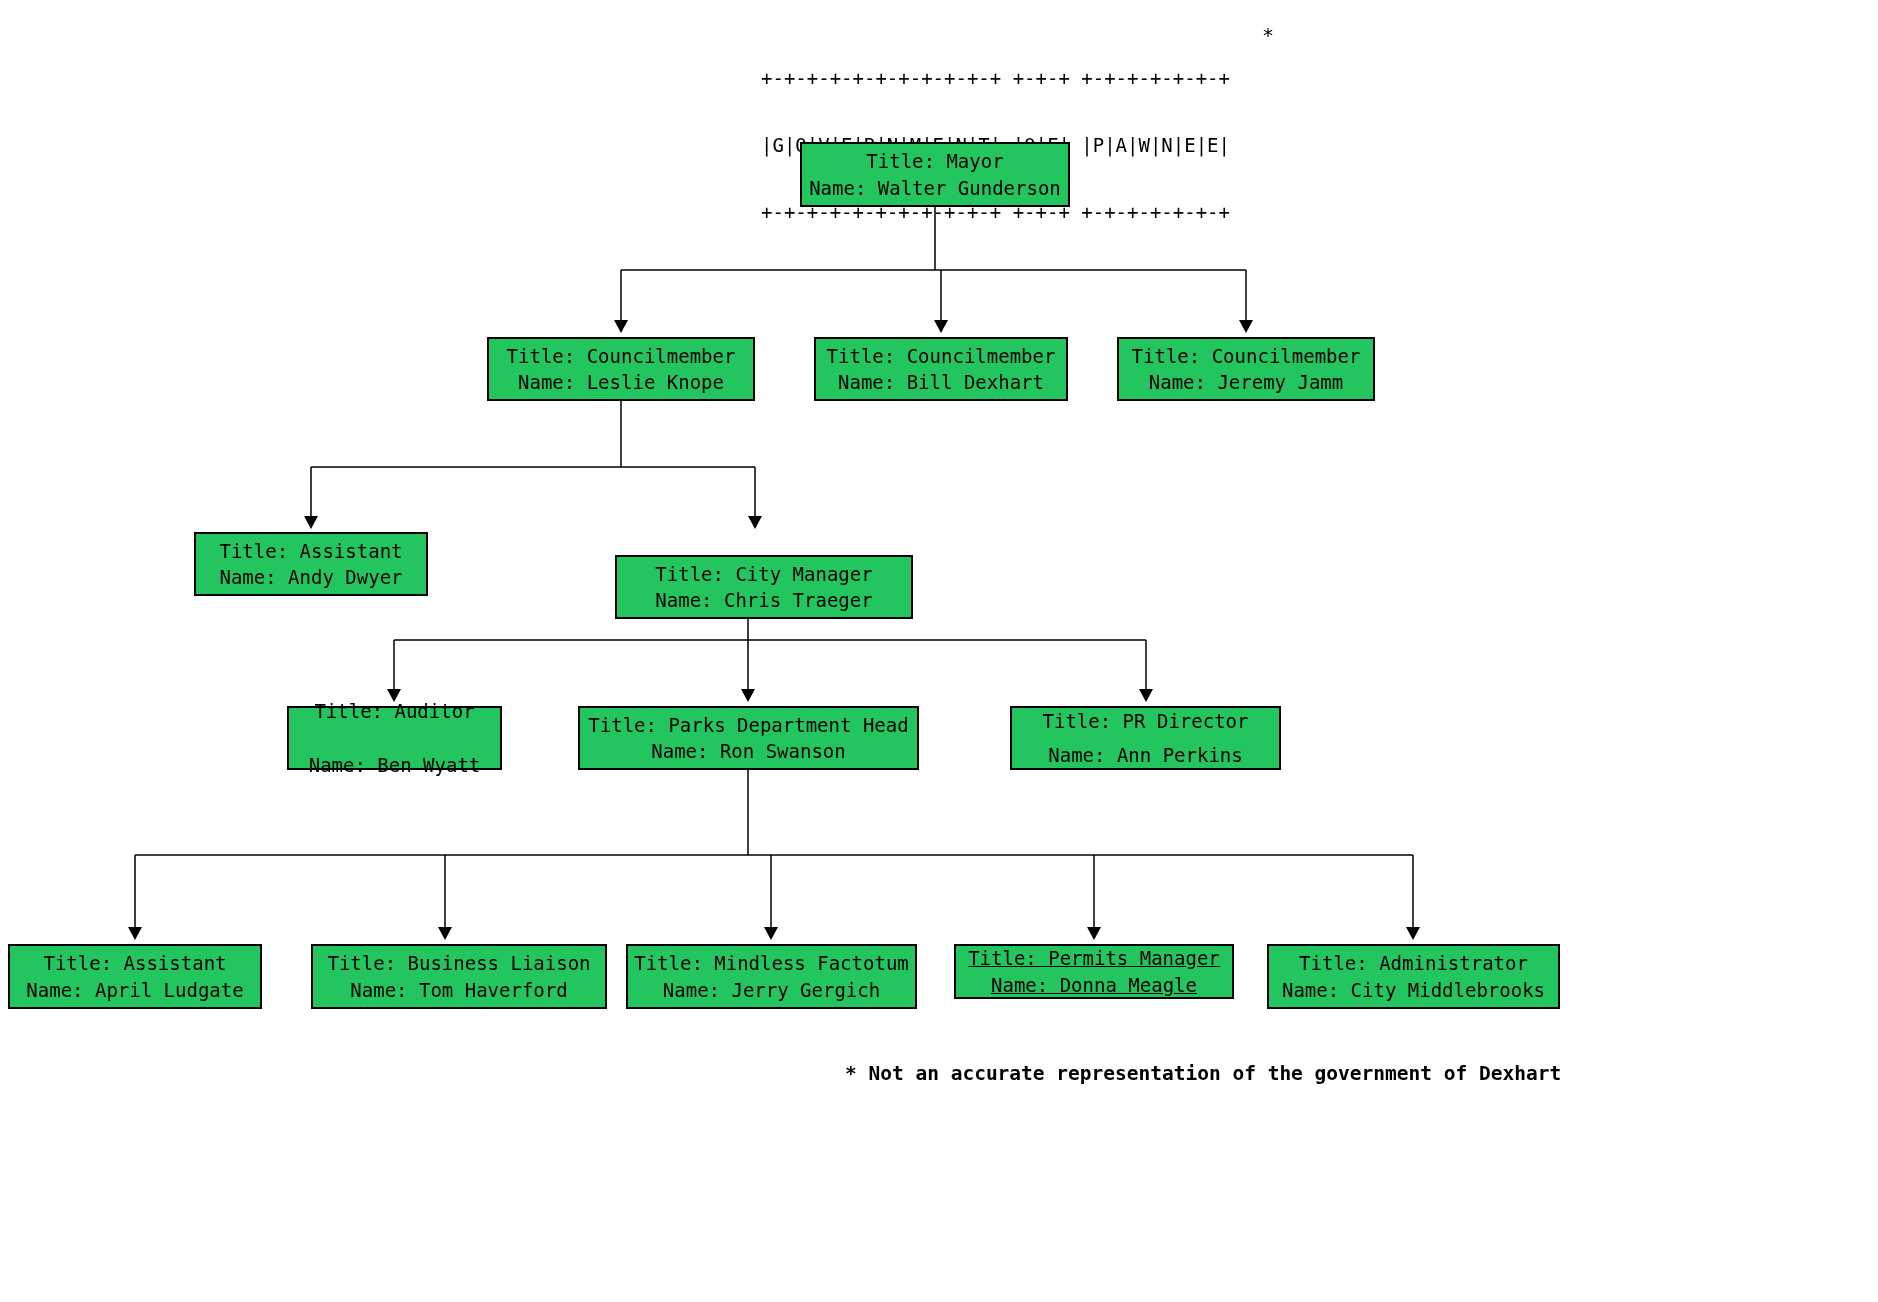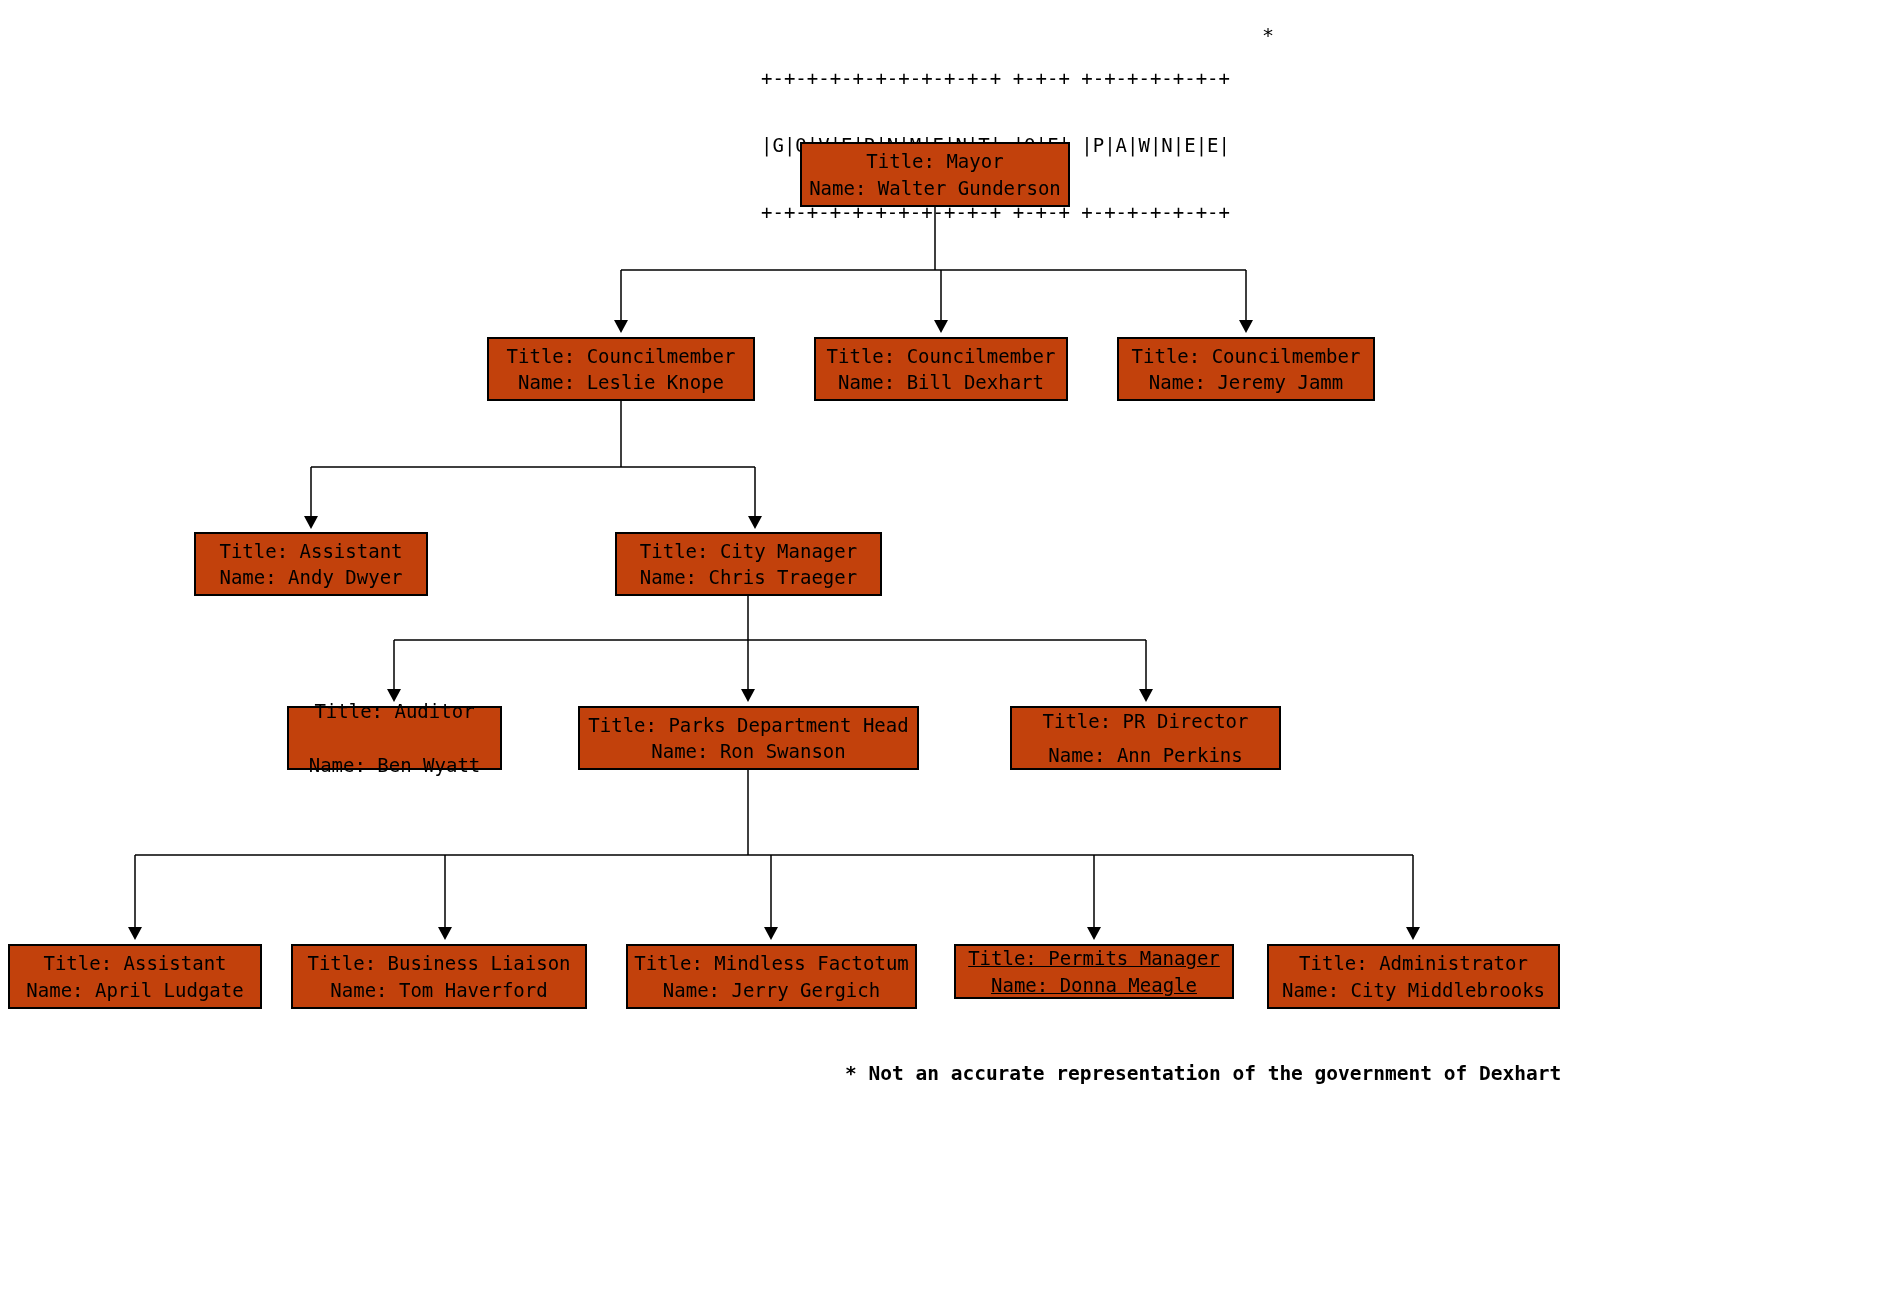--- a/index.html
+++ b/index.html
@@ -31,21 +31,21 @@
   .banner-asterisk {
     position: absolute;
     left: 1262px; top: 23px;
     font-size: 20px;
     z-index: 2;
   }
 
   .node {
     position: absolute;
     border: 2px solid #000;
-    background: #c2410c;
+    background: #22c55e;
     display: flex;
     flex-direction: column;
     align-items: center;
     justify-content: center;
     text-align: center;
     font-size: 19px;
     line-height: 1.38;
     white-space: pre;
     z-index: 2;
   }
@@ -114,21 +114,21 @@
   </div>
   <div class="node" style="left:1117px; top:337px; width:258px; height:64px;">
     <div>Title: Councilmember</div>
     <div>Name: Jeremy Jamm</div>
   </div>
 
   <div class="node" style="left:194px; top:532px; width:234px; height:64px;">
     <div>Title: Assistant</div>
     <div>Name: Andy Dwyer</div>
   </div>
-  <div class="node" style="left:615px; top:532px; width:267px; height:64px;">
+  <div class="node" style="left:615px; top:555px; width:298px; height:64px;">
     <div>Title: City Manager</div>
     <div>Name: Chris Traeger</div>
   </div>
 
   <div class="node" style="left:287px; top:706px; width:215px; height:64px;gap:27px;">
     <div>Title: Auditor</div>
     <div>Name: Ben Wyatt</div>
   </div>
   <div class="node" style="left:578px; top:706px; width:341px; height:64px;">
     <div>Title: Parks Department Head</div>
@@ -136,21 +136,21 @@
   </div>
   <div class="node" style="left:1010px; top:706px; width:271px; height:64px;justify-content:space-between;">
     <div>Title: PR Director</div>
     <div>Name: Ann Perkins</div>
   </div>
 
   <div class="node" style="left:8px; top:944px; width:254px; height:65px;">
     <div>Title: Assistant</div>
     <div>Name: April Ludgate</div>
   </div>
-  <div class="node" style="left:291px; top:944px; width:296px; height:65px;">
+  <div class="node" style="left:311px; top:944px; width:296px; height:65px;">
     <div>Title: Business Liaison</div>
     <div>Name: Tom Haverford</div>
   </div>
   <div class="node" style="left:626px; top:944px; width:291px; height:65px;">
     <div>Title: Mindless Factotum</div>
     <div>Name: Jerry Gergich</div>
   </div>
   <div class="node" style="left:954px; top:944px; width:280px; height:55px;text-decoration:underline;">
     <div>Title: Permits Manager</div>
     <div>Name: Donna Meagle</div>

